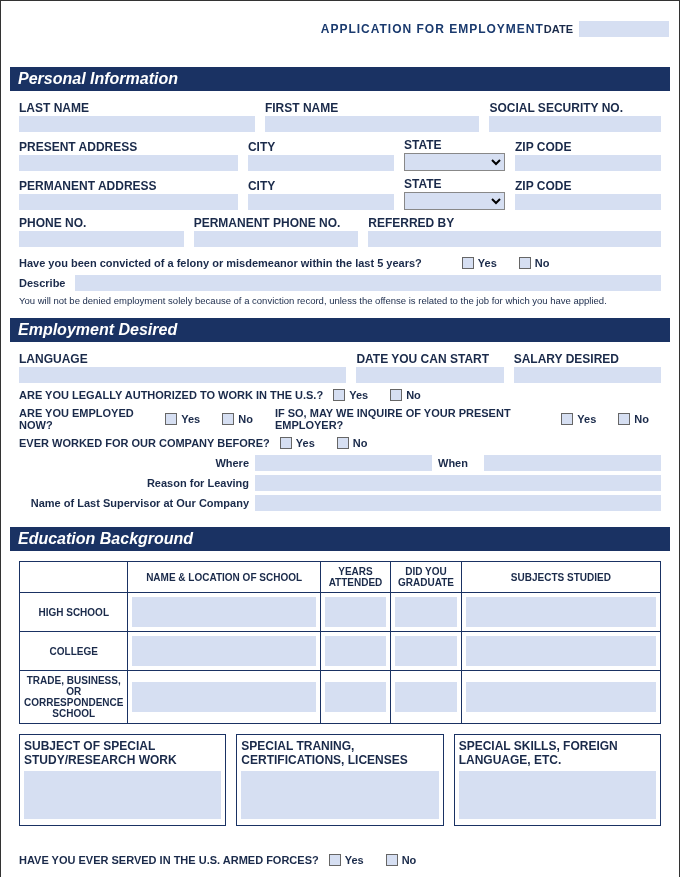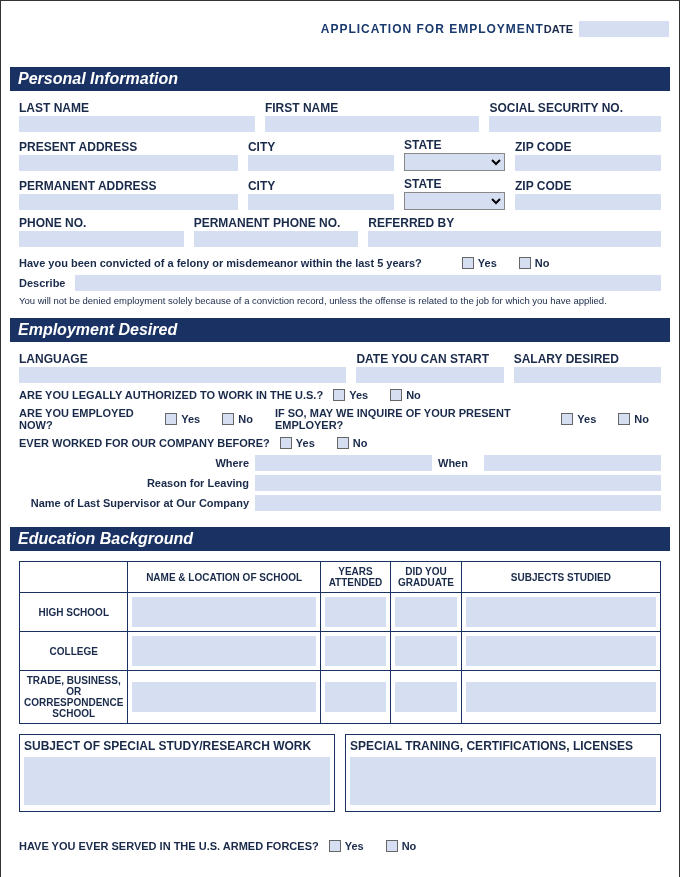--- a/index.html
+++ b/index.html
@@ -381,20 +381,24 @@
 
     <div class="boxes3">
       <div class="box3">
         <div class="bt">SUBJECT OF SPECIAL STUDY/RESEARCH WORK</div>
         <textarea class="ba" style=""></textarea>
       </div>
       <div class="box3">
         <div class="bt">SPECIAL TRANING, CERTIFICATIONS, LICENSES</div>
         <textarea class="ba" style=""></textarea>
       </div>
+      <div class="box3">
+        <div class="bt">SPECIAL SKILLS, FOREIGN LANGUAGE, ETC.</div>
+        <textarea class="ba" style=""></textarea>
+      </div>
     </div>
   </div>
 
   <div class="section-body">
 
     <div class="qline">
       <span>HAVE YOU EVER SERVED IN THE U.S. ARMED FORCES?</span>
       <span class="chk">
           <span class="chk-box"></span>
           <span>Yes</span>

